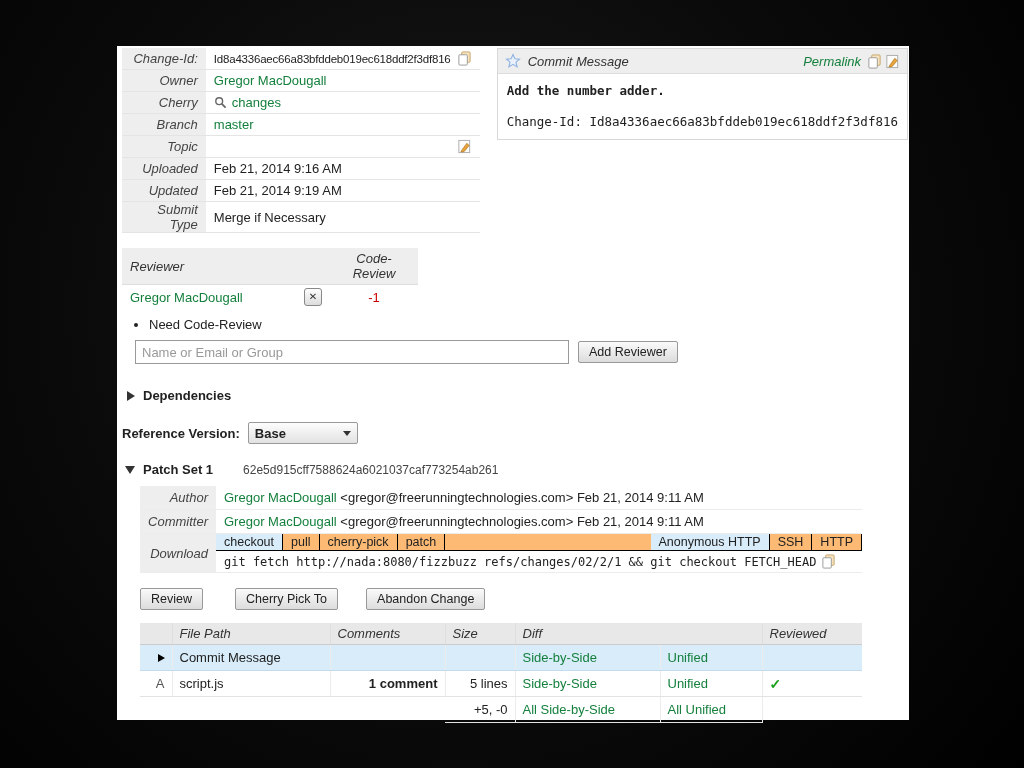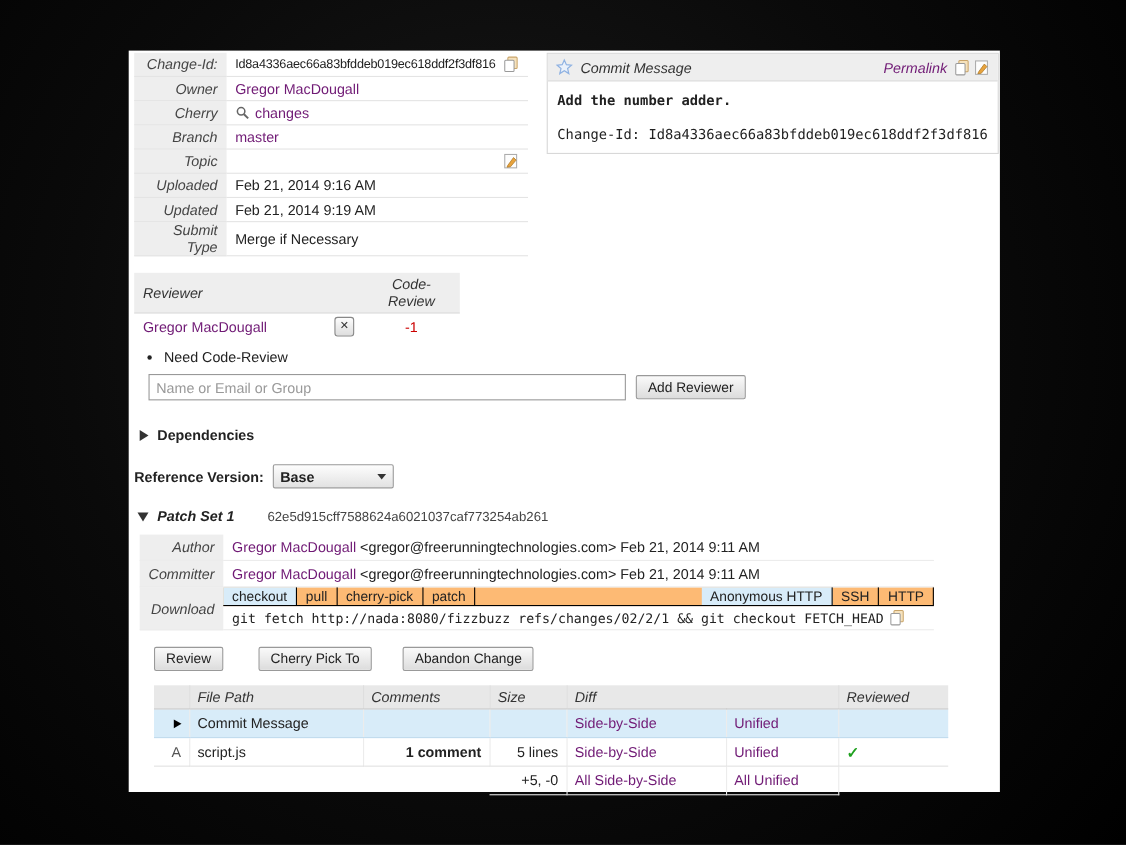--- a/index.html
+++ b/index.html
@@ -12,21 +12,21 @@
 
   
   .top-row{display:flex;align-items:flex-start;padding:2px 1px 0 5px;}
   .info-table{width:366px;border-collapse:collapse;}
   .info-table td{height:21px;padding:0 8px;border-bottom:1px solid #e4e4e4;vertical-align:middle;}
   .info-table td.lbl{background:#eee;width:84px;text-align:right;font-style:italic;color:#444;}
   .info-table td.val{width:266px;}
   .val-flex{display:flex;align-items:center;}
   .val-flex .grow{flex:1;}
   .changeid-val{font-size:11.5px;letter-spacing:-0.2px;}
-  a.lnk{color:#701a75;text-decoration:none;cursor:pointer;}
+  a.lnk{color:#15803d;text-decoration:none;cursor:pointer;}
 
   .commit-box{margin-left:17px;flex:1;border:1px solid #d8d8d8;align-self:flex-start;}
   .commit-head{display:flex;align-items:center;background:#eee;border-bottom:1px solid #ddd;
                padding:4px 7px;}
   .commit-title{font-style:italic;color:#333;margin-left:7px;flex:1;}
   .commit-perma{font-style:italic;margin-right:6px;}
   .commit-body{padding:9px 9px 10px 9px;font-family:"DejaVu Sans Mono", monospace;font-size:12.5px;
                white-space:nowrap;overflow:hidden;}
   .commit-subject{font-weight:bold;margin-bottom:16px;}
 
@@ -65,24 +65,24 @@
             border-right:5px solid transparent;margin-right:8px;}
   .refver-row{display:flex;align-items:center;margin:19px 0 0 5px;}
   .refver-label{font-weight:bold;}
   .selectbox{display:flex;align-items:center;margin-left:8px;width:96px;height:20px;
              border:1px solid #999;border-radius:2px;background:linear-gradient(#fdfdfd,#e2e2e2);
              padding:0 6px;cursor:pointer;font-weight:bold;color:#222;}
   .selectbox .arr{margin-left:auto;width:0;height:0;border-top:5px solid #333;
                   border-left:4px solid transparent;border-right:4px solid transparent;}
 
   .ps-head{display:flex;align-items:center;margin:18px 0 0 8px;cursor:pointer;}
-  .ps-title{font-weight:bold;font-style:italic;}
+  .ps-title{font-weight:bold;}
   .ps-sha{margin-left:30px;font-size:12px;color:#444;}
 
-  .ps-table{margin:9px 0 0 10px;width:722px;border-collapse:collapse;}
+  .ps-table{margin:9px 0 0 23px;width:722px;border-collapse:collapse;}
   .ps-table td{padding:2px 8px;border-bottom:1px solid #ececec;vertical-align:middle;height:19px;}
   .ps-table td.lbl{background:#eee;width:60px;text-align:right;font-style:italic;color:#444;}
   .mono-sha{font-family:"DejaVu Sans Mono", monospace;font-size:11.5px;font-weight:bold;color:#333;}
   .dl-cell{padding:0 !important;}
   .dl-tabs{display:flex;align-items:center;background:#fdba74;border-bottom:1px solid #000;
            font-size:12.5px;}
   .dl-tab{padding:1px 8px;border-right:1px solid #000;cursor:pointer;white-space:nowrap;}
   .dl-tab.sel{background:#d8ecf9;}
   .dl-spacer{flex:1;}
   .dl-cmd{display:flex;align-items:center;padding:3px 4px 3px 8px;

